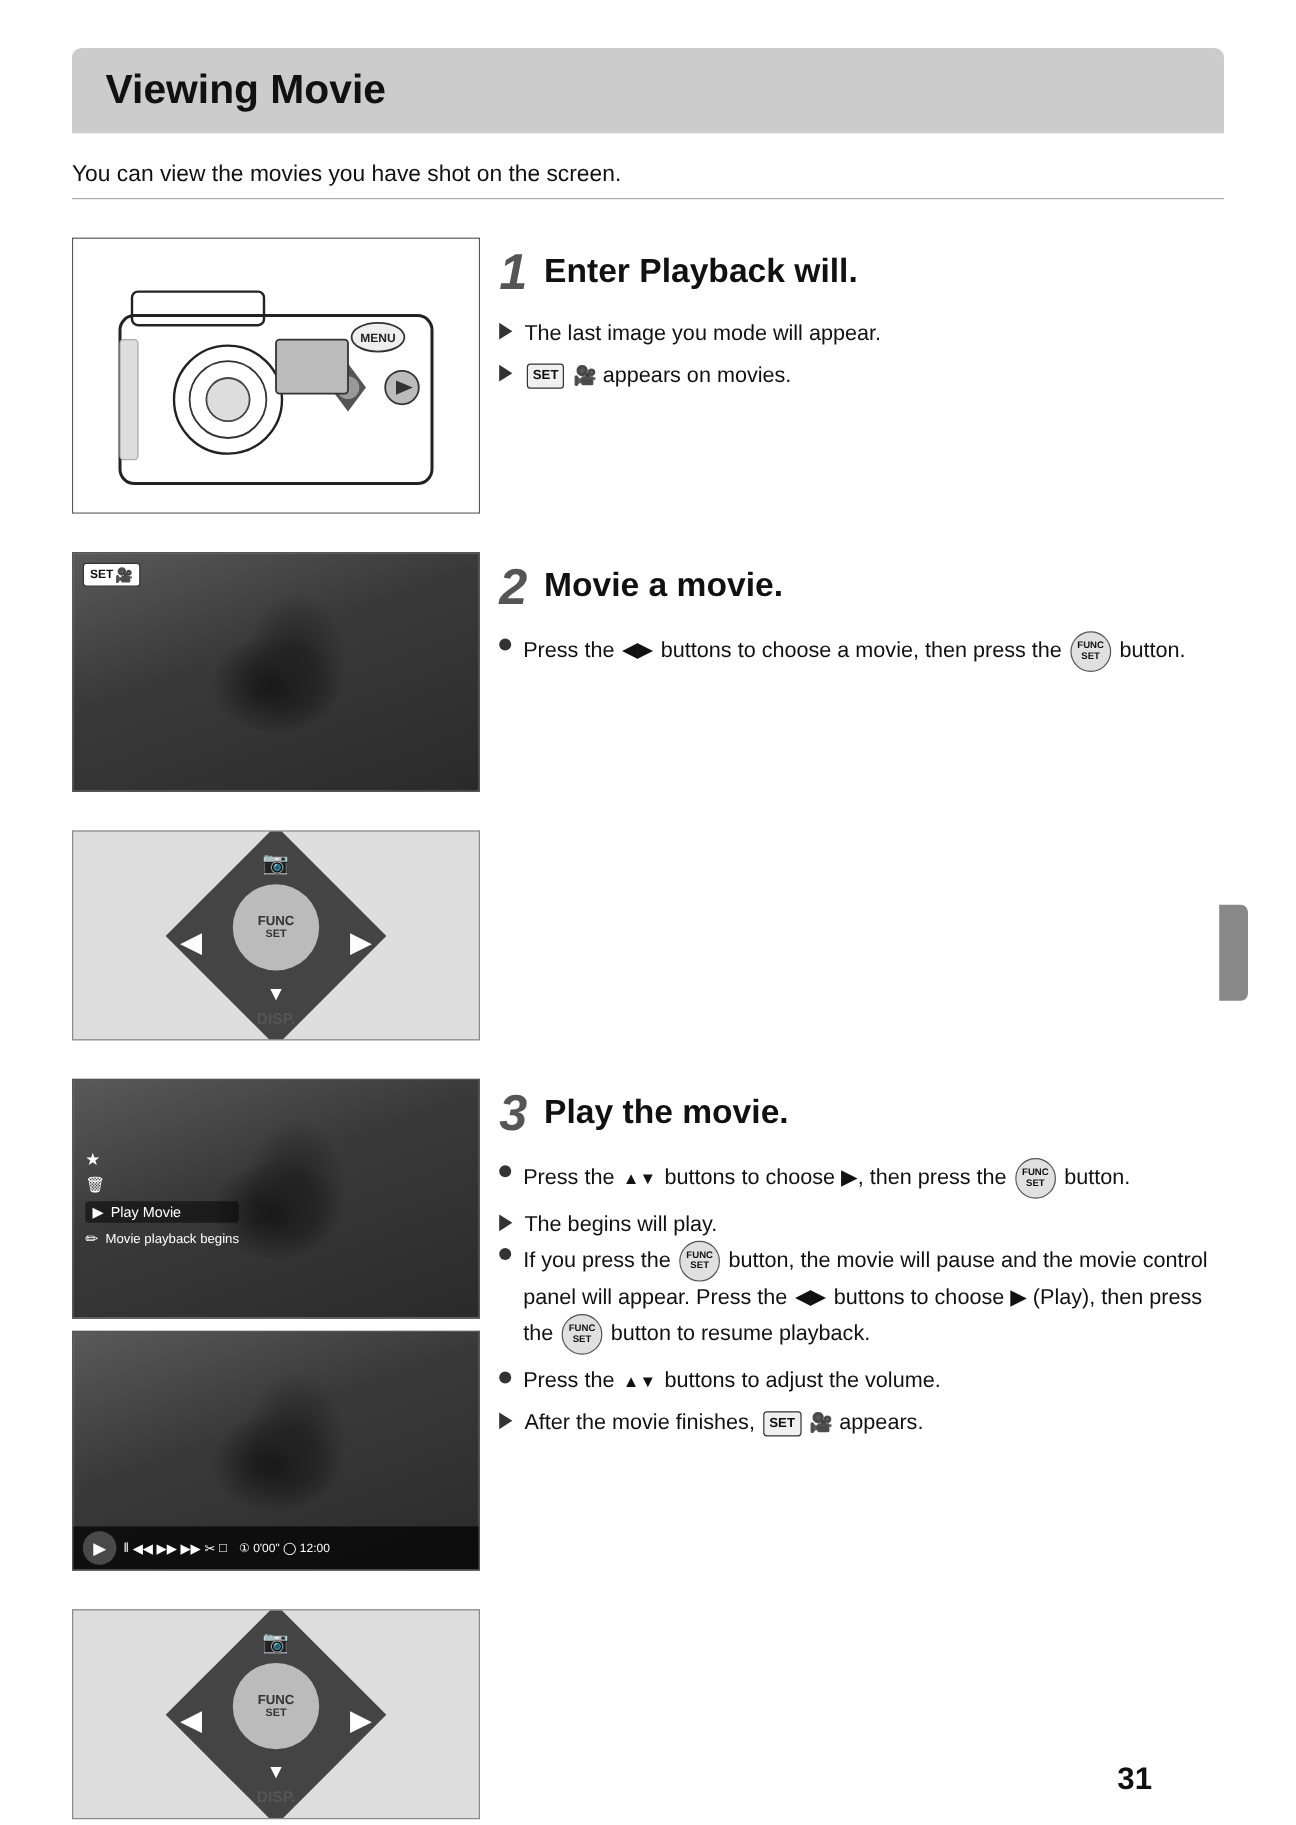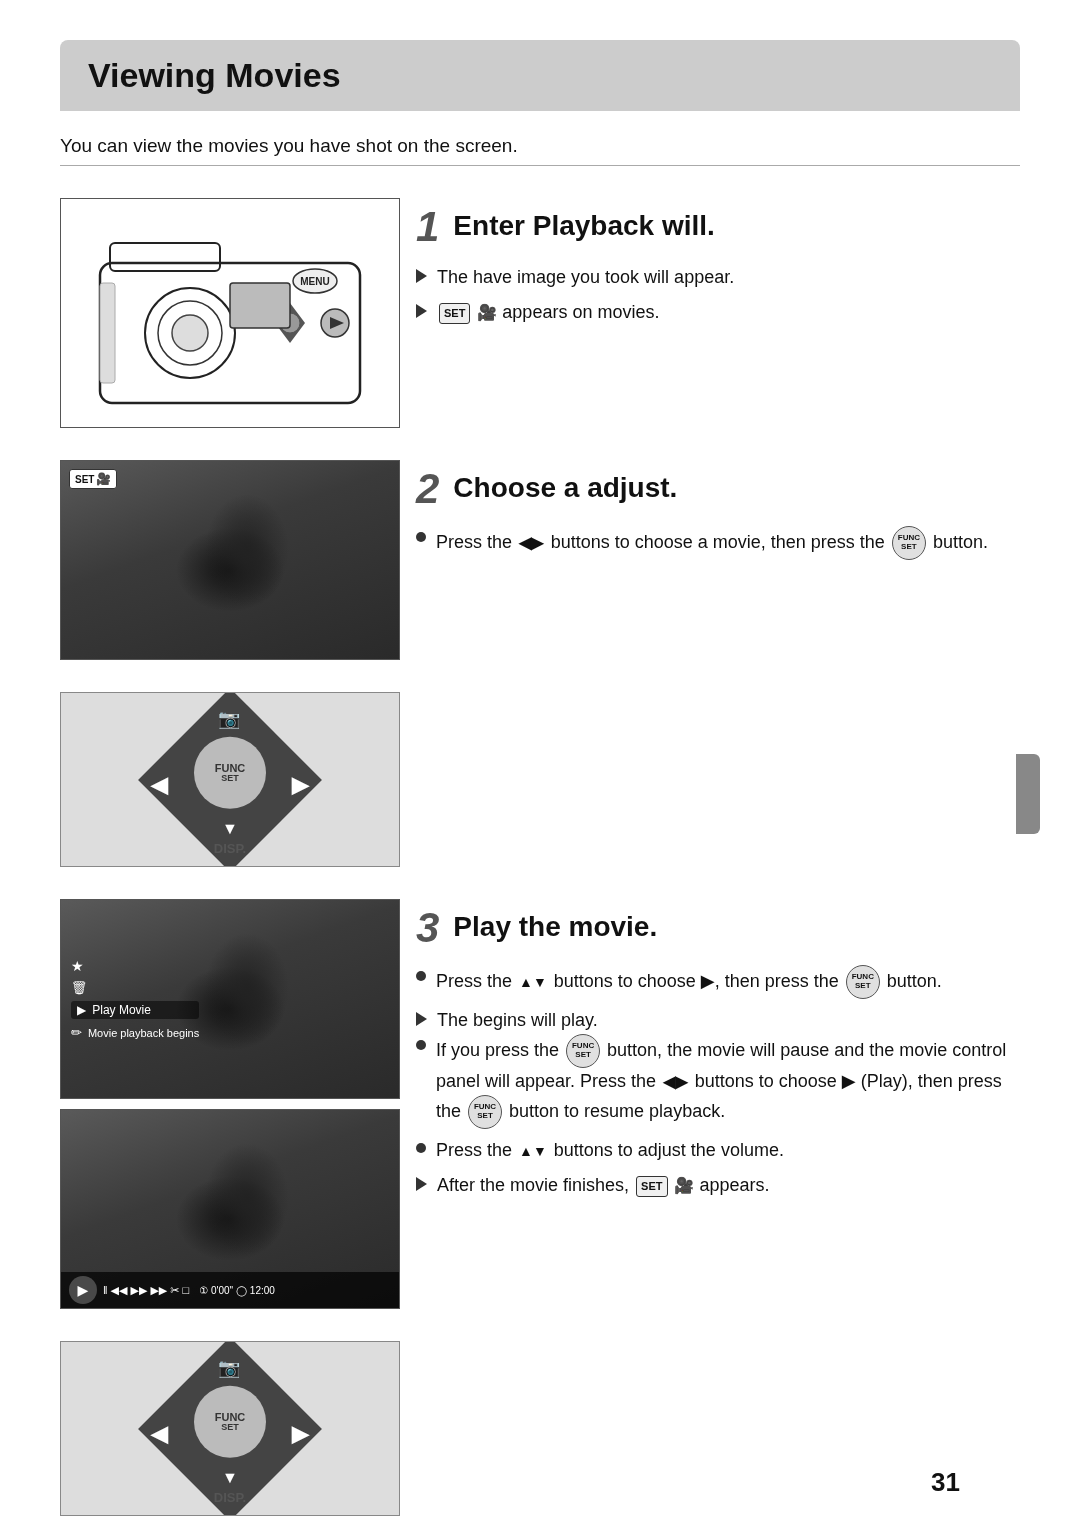--- a/index.html
+++ b/index.html
@@ -339,21 +339,21 @@
       border-radius: 0 6px 6px 0;
     }
 
   </style>
 </head>
 <body>
 
 <div style="position:relative;">
 
   
-  <div class="page-title">Viewing Movies</div>
+  <div class="page-title">Viewing Movie</div>
 
   
   <p class="intro-text">You can view the movies you have shot on the screen.</p>
   <hr class="divider">
 
   <div class="content-area">
 
     <div class="step-row">
 
       <div class="images-col">
@@ -389,21 +389,21 @@
       </div>
 
       <div class="step-content">
         <div class="step-number-heading">
           <span class="step-number">1</span>
           <span class="step-heading">Enter Playback will.</span>
         </div>
         <ul class="bullet-list">
           <li>
             <span class="bullet-triangle"></span>
-            <span>The have image you took will appear.</span>
+            <span>The last image you mode will appear.</span>
           </li>
           <li>
             <span class="bullet-triangle"></span>
             <span>
               <span class="set-inline-badge">
                   <b>SET</b>
                 </span>
               <span style="font-size:16px;">🎥</span>
               appears on movies.
             </span>
@@ -423,21 +423,21 @@
           <div class="set-badge">
             <span class="set-text">SET</span>
             <span class="movie-icon">🎥</span>
           </div>
         </div>
       </div>
 
       <div class="step-content">
         <div class="step-number-heading">
           <span class="step-number">2</span>
-          <span class="step-heading">Choose a adjust.</span>
+          <span class="step-heading">Movie a movie.</span>
         </div>
         <ul class="bullet-list">
           <li>
             <span class="bullet-circle"></span>
             <span>Press the
               <span class="inline-lr-arrows">◀▶</span>
               buttons to choose a movie, then press the
               <span class="set-inline">
                   <span style="font-size:8px;font-weight:bold;">FUNC</span>
                   <span style="font-size:8px;font-weight:bold;">SET</span>

